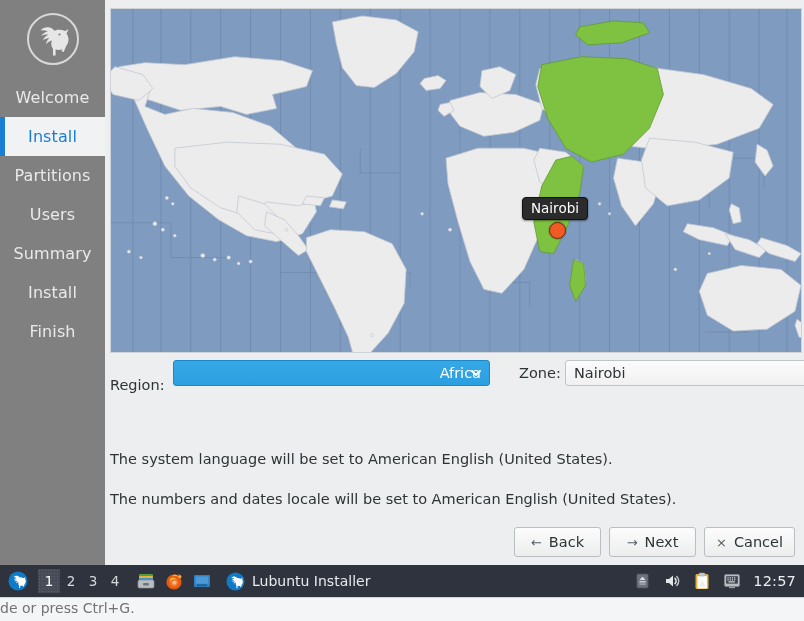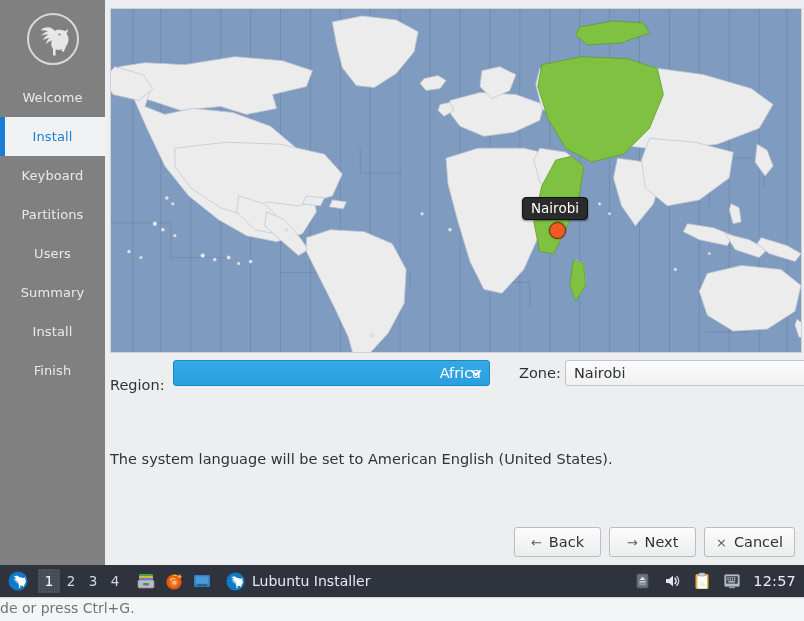--- a/index.html
+++ b/index.html
@@ -14,21 +14,21 @@
   
   .installer{position:absolute;left:0;top:0;width:804px;height:565px;background:#edeef0;display:flex;}
 
   
   .sidebar{width:105px;height:565px;background:#808080;flex:0 0 105px;position:relative;}
   .logo-wrap{height:78px;display:flex;align-items:center;justify-content:center;}
   .logo{width:56px;height:56px;}
   .nav{display:flex;flex-direction:column;}
   .nav-item{
     height:39px;line-height:39px;text-align:center;
-    color:#e9e9e9;font-size:13px;letter-spacing:.1px;
+    color:#e9e9e9;font-size:16px;letter-spacing:.1px;
     position:relative;white-space:nowrap;
   }
   .nav-item.active{background:#f1f2f3;color:#1a7fd4;}
   .nav-item.active::before{
     content:"";position:absolute;left:0;top:0;bottom:0;width:5px;background:#1a7fd4;
   }
 
   
   .main{flex:1;position:relative;background:#edeef0;border-radius:11px;}
 
@@ -140,21 +140,20 @@
       <div class="logo-wrap">
         <svg class="logo" viewBox="0 0 56 56">
           <circle cx="28" cy="28" r="25" fill="none" stroke="#d8d8d8" stroke-width="2"></circle>
           <path d="M40 20c-2.4-1.2-5-1.6-7.6-1.2-1 .2-1.9.5-2.8.9-1.6-2-3.9-3.3-6.5-3.5-2.9-.2-5.7 1-7.5 3.2 2.5-.6 5.1-.2 7.3 1.1-2.7.5-5.1 2-6.7 4.3 2.2-1 4.6-1.4 7-1.1-2.4 1.1-4.3 3-5.4 5.5 2-1.4 4.3-2.2 6.7-2.3-1.9 1.6-3.2 3.8-3.6 6.3 1.6-1.8 3.7-3.1 6-3.7-.4 1-.6 2.1-.6 3.2 0 2 .6 3.8 1.7 5.3v6.6h2.6v-6.2c.9.3 1.8.5 2.8.5 1.4 0 2.7-.3 3.9-.9l-.9 2.1 2.3.9 2.5-6.1c1.4-1.7 2.3-3.9 2.3-6.3 0-2.3-.8-4.4-2.1-6.1 1-1.2 1.6-2.7 1.6-4.3 0-.1 0-.2 0-.3-.8.9-1.8 1.6-3 2.1z" fill="#e6e6e6"></path>
           <circle cx="34.5" cy="23.5" r="1.1" fill="#808080"></circle>
         </svg>
       </div>
       <div class="nav">
         <div class="nav-item"><span>Welcome</span></div>
         <div class="nav-item active"><span>Install</span></div>
-        <div class="nav-item"><span>Keyboard</span></div>
         <div class="nav-item"><span>Partitions</span></div>
         <div class="nav-item"><span>Users</span></div>
         <div class="nav-item"><span>Summary</span></div>
         <div class="nav-item"><span>Install</span></div>
         <div class="nav-item"><span>Finish</span></div>
       </div>
     </div>
 
     <div class="main">
 
@@ -299,20 +298,21 @@
               </svg>
           </span>
         </div>
         <span class="lbl lbl-zone">Zone:</span>
         <div class="combo combo-zone">
           <span>Nairobi</span>
         </div>
       </div>
 
       <div class="locale locale-1">The system language will be set to American English (United States).</div>
+      <div class="locale locale-2">The numbers and dates locale will be set to American English (United States).</div>
 
       <div class="btnbar">
         <div class="btn btn-back">
           <span class="ico">←</span>
           <span>Back</span>
         </div>
         <div class="btn btn-next">
           <span class="ico">→</span>
           <span>Next</span>
         </div>

